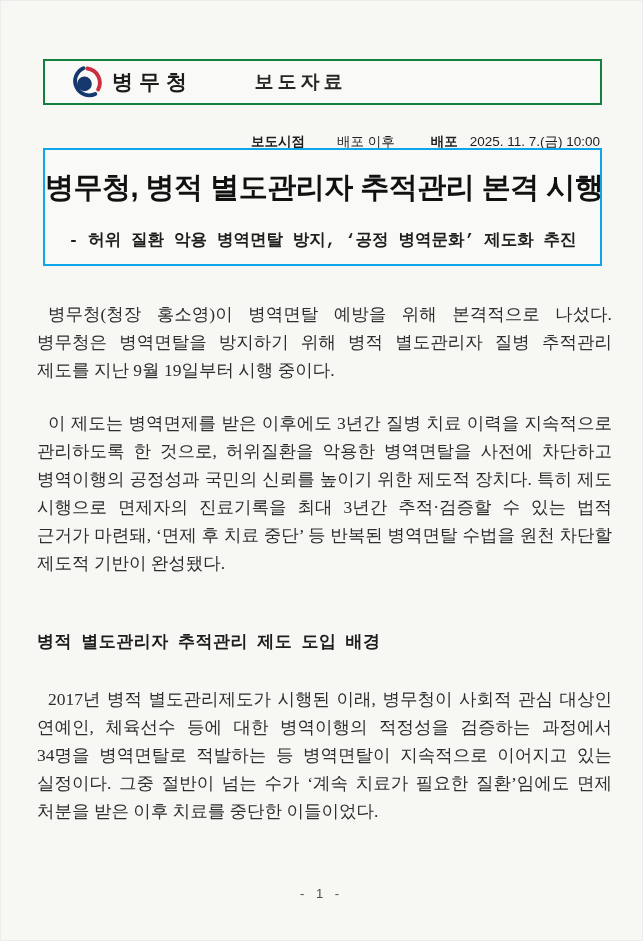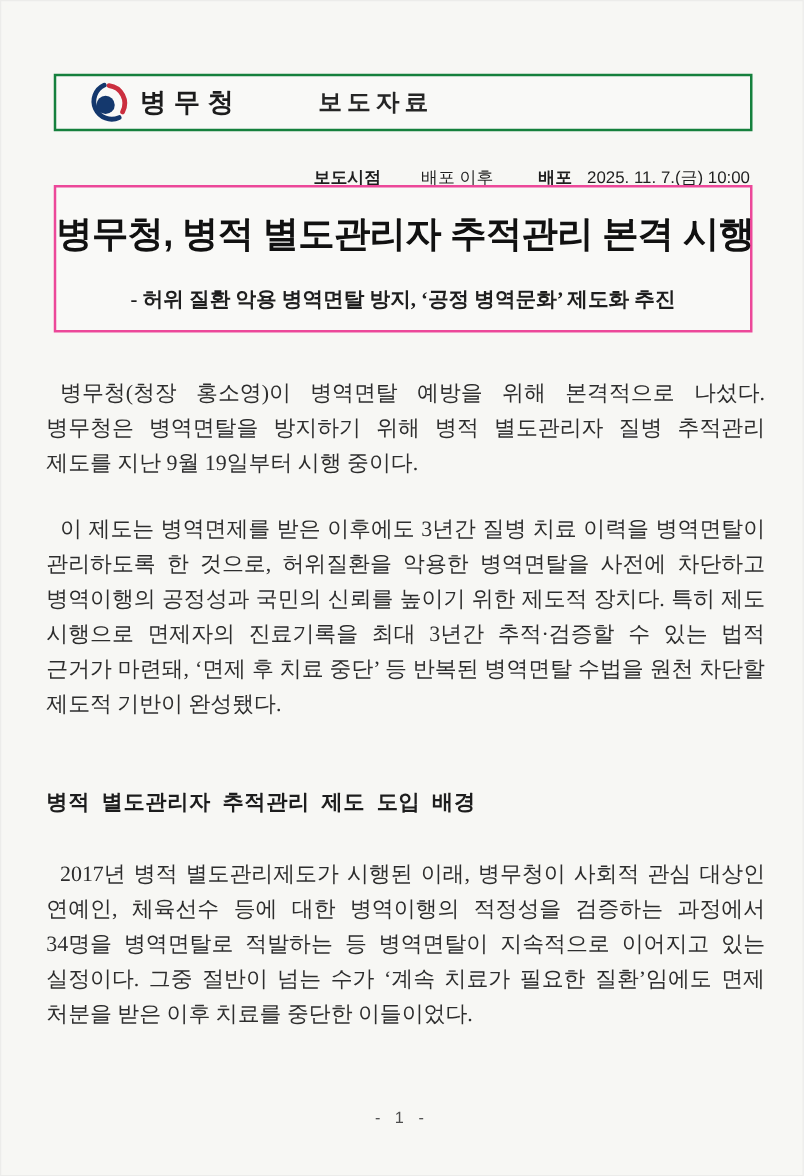--- a/index.html
+++ b/index.html
@@ -53,33 +53,33 @@
   .meta-row .lbl { font-weight:800; }
   .meta-row .val { font-weight:400; }
   .gap-a { margin-right:32px; }
   .gap-b { margin-right:36px; }
   .gap-c { margin-right:12px;margin-top:20px; }
 
   
   .title-box {
     position:absolute; left:42px; top:147px;
     width:559px; height:118px;
-    border:2px solid #ec4899;
+    border:2px solid #0ea5e9;
     background:#f9f9f7;
     text-align:center;
   }
   .headline {
     margin-top:18px;
     font-family:"Liberation Sans", sans-serif;
     font-weight:900; font-size:29px; letter-spacing:-0.5px;
     color:#111; white-space:nowrap;
   }
   .subheadline {
     margin-top:21px;
-    font-family:Liberation Serif, serif;
+    font-family:Liberation Mono, monospace;
     font-weight:700; font-size:16.5px;
     color:#1e1e1e; white-space:nowrap;
   }
 
   
   .body-p {
     position:absolute; left:36px; width:575px;
     font-size:17.5px; line-height:28px;
     text-align:justify; text-justify:inter-word;
     text-indent:11px;
@@ -131,21 +131,21 @@
     <span class="val">2025. 11. 7.(금) 10:00</span>
   </div>
 
   <div class="title-box">
     <h1 class="headline">병무청, 병적 별도관리자 추적관리 본격 시행</h1>
     <p class="subheadline">- 허위 질환 악용 병역면탈 방지, ‘공정 병역문화’ 제도화 추진</p>
   </div>
 
   <p class="body-p p1">병무청(청장 홍소영)이 병역면탈 예방을 위해 본격적으로 나섰다. 병무청은 병역면탈을 방지하기 위해 병적 별도관리자 질병 추적관리 제도를 지난 9월 19일부터 시행 중이다.</p>
 
-  <p class="body-p p2">이 제도는 병역면제를 받은 이후에도 3년간 질병 치료 이력을 병역면탈이 관리하도록 한 것으로, 허위질환을 악용한 병역면탈을 사전에 차단하고 병역이행의 공정성과 국민의 신뢰를 높이기 위한 제도적 장치다. 특히 제도 시행으로 면제자의 진료기록을 최대 3년간 추적·검증할 수 있는 법적 근거가 마련돼, ‘면제 후 치료 중단’ 등 반복된 병역면탈 수법을 원천 차단할 제도적 기반이 완성됐다.</p>
+  <p class="body-p p2">이 제도는 병역면제를 받은 이후에도 3년간 질병 치료 이력을 지속적으로 관리하도록 한 것으로, 허위질환을 악용한 병역면탈을 사전에 차단하고 병역이행의 공정성과 국민의 신뢰를 높이기 위한 제도적 장치다. 특히 제도 시행으로 면제자의 진료기록을 최대 3년간 추적·검증할 수 있는 법적 근거가 마련돼, ‘면제 후 치료 중단’ 등 반복된 병역면탈 수법을 원천 차단할 제도적 기반이 완성됐다.</p>
 
   <h2 class="section-heading">병적 별도관리자 추적관리 제도 도입 배경</h2>
 
   <p class="body-p p3">2017년 병적 별도관리제도가 시행된 이래, 병무청이 사회적 관심 대상인 연예인, 체육선수 등에 대한 병역이행의 적정성을 검증하는 과정에서 34명을 병역면탈로 적발하는 등 병역면탈이 지속적으로 이어지고 있는 실정이다. 그중 절반이 넘는 수가 ‘계속 치료가 필요한 질환’임에도 면제 처분을 받은 이후 치료를 중단한 이들이었다.</p>
 
   <div class="page-number">- 1 -</div>
 
 </div>
 
 </body></html>

